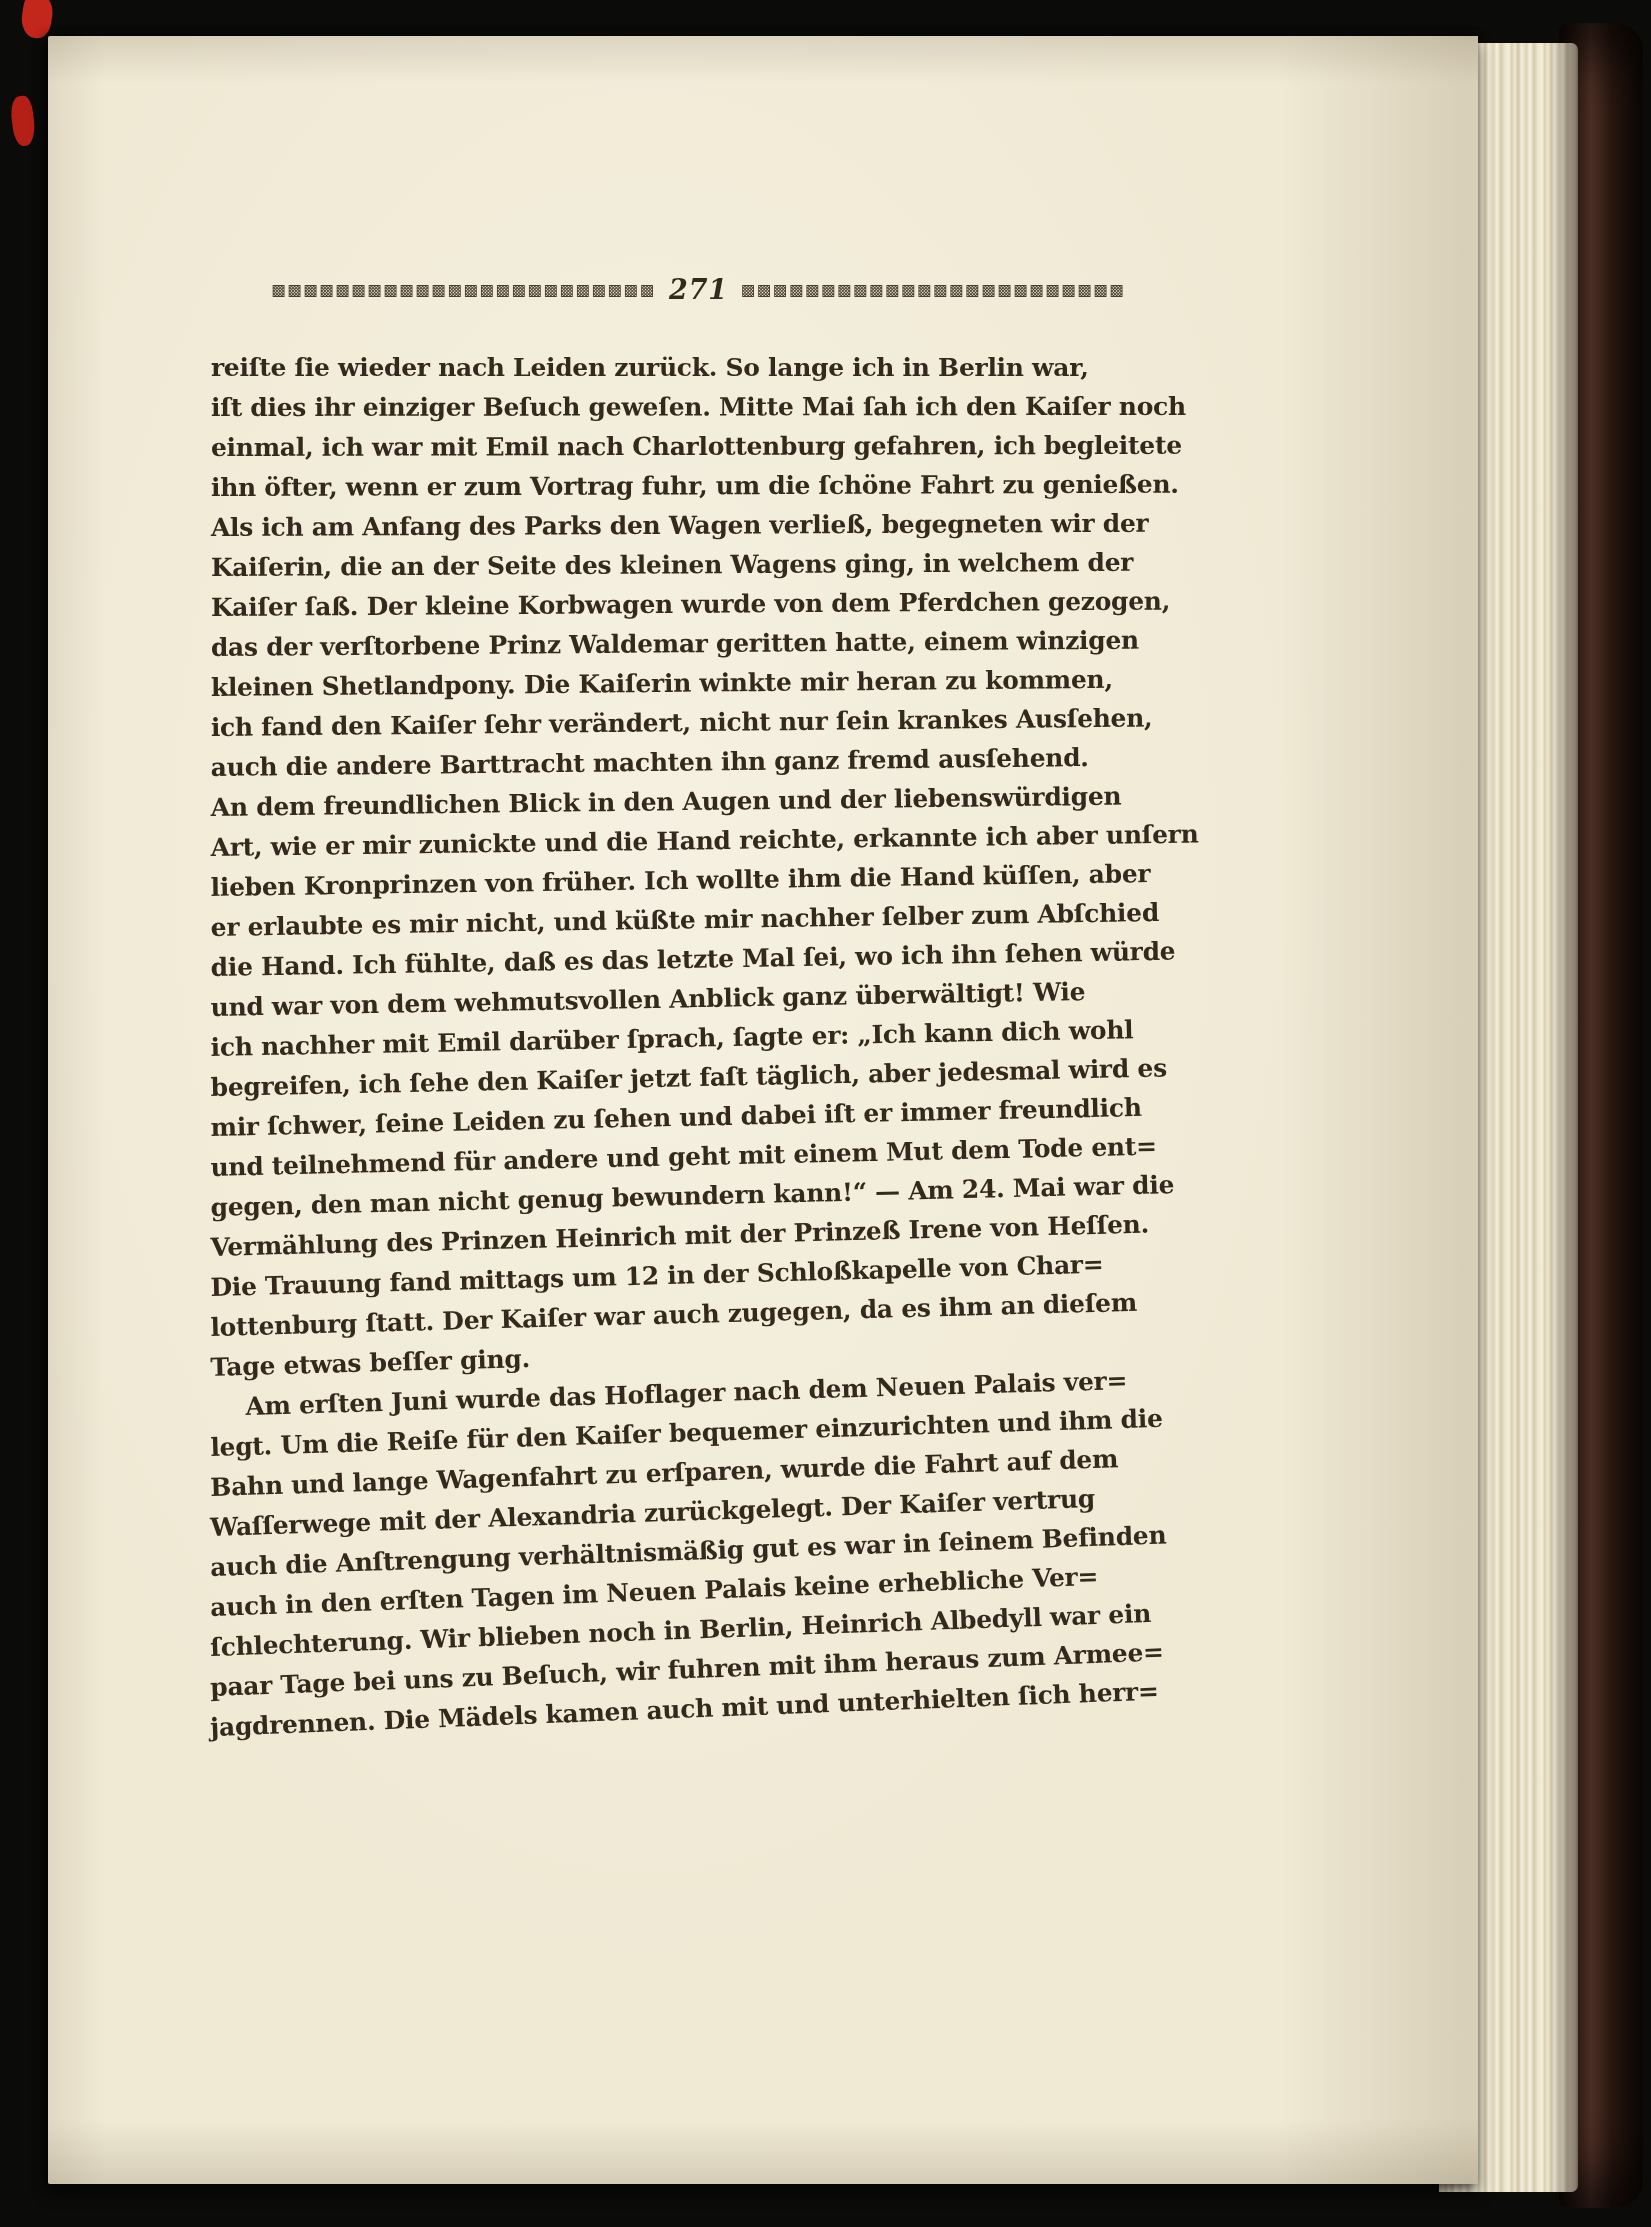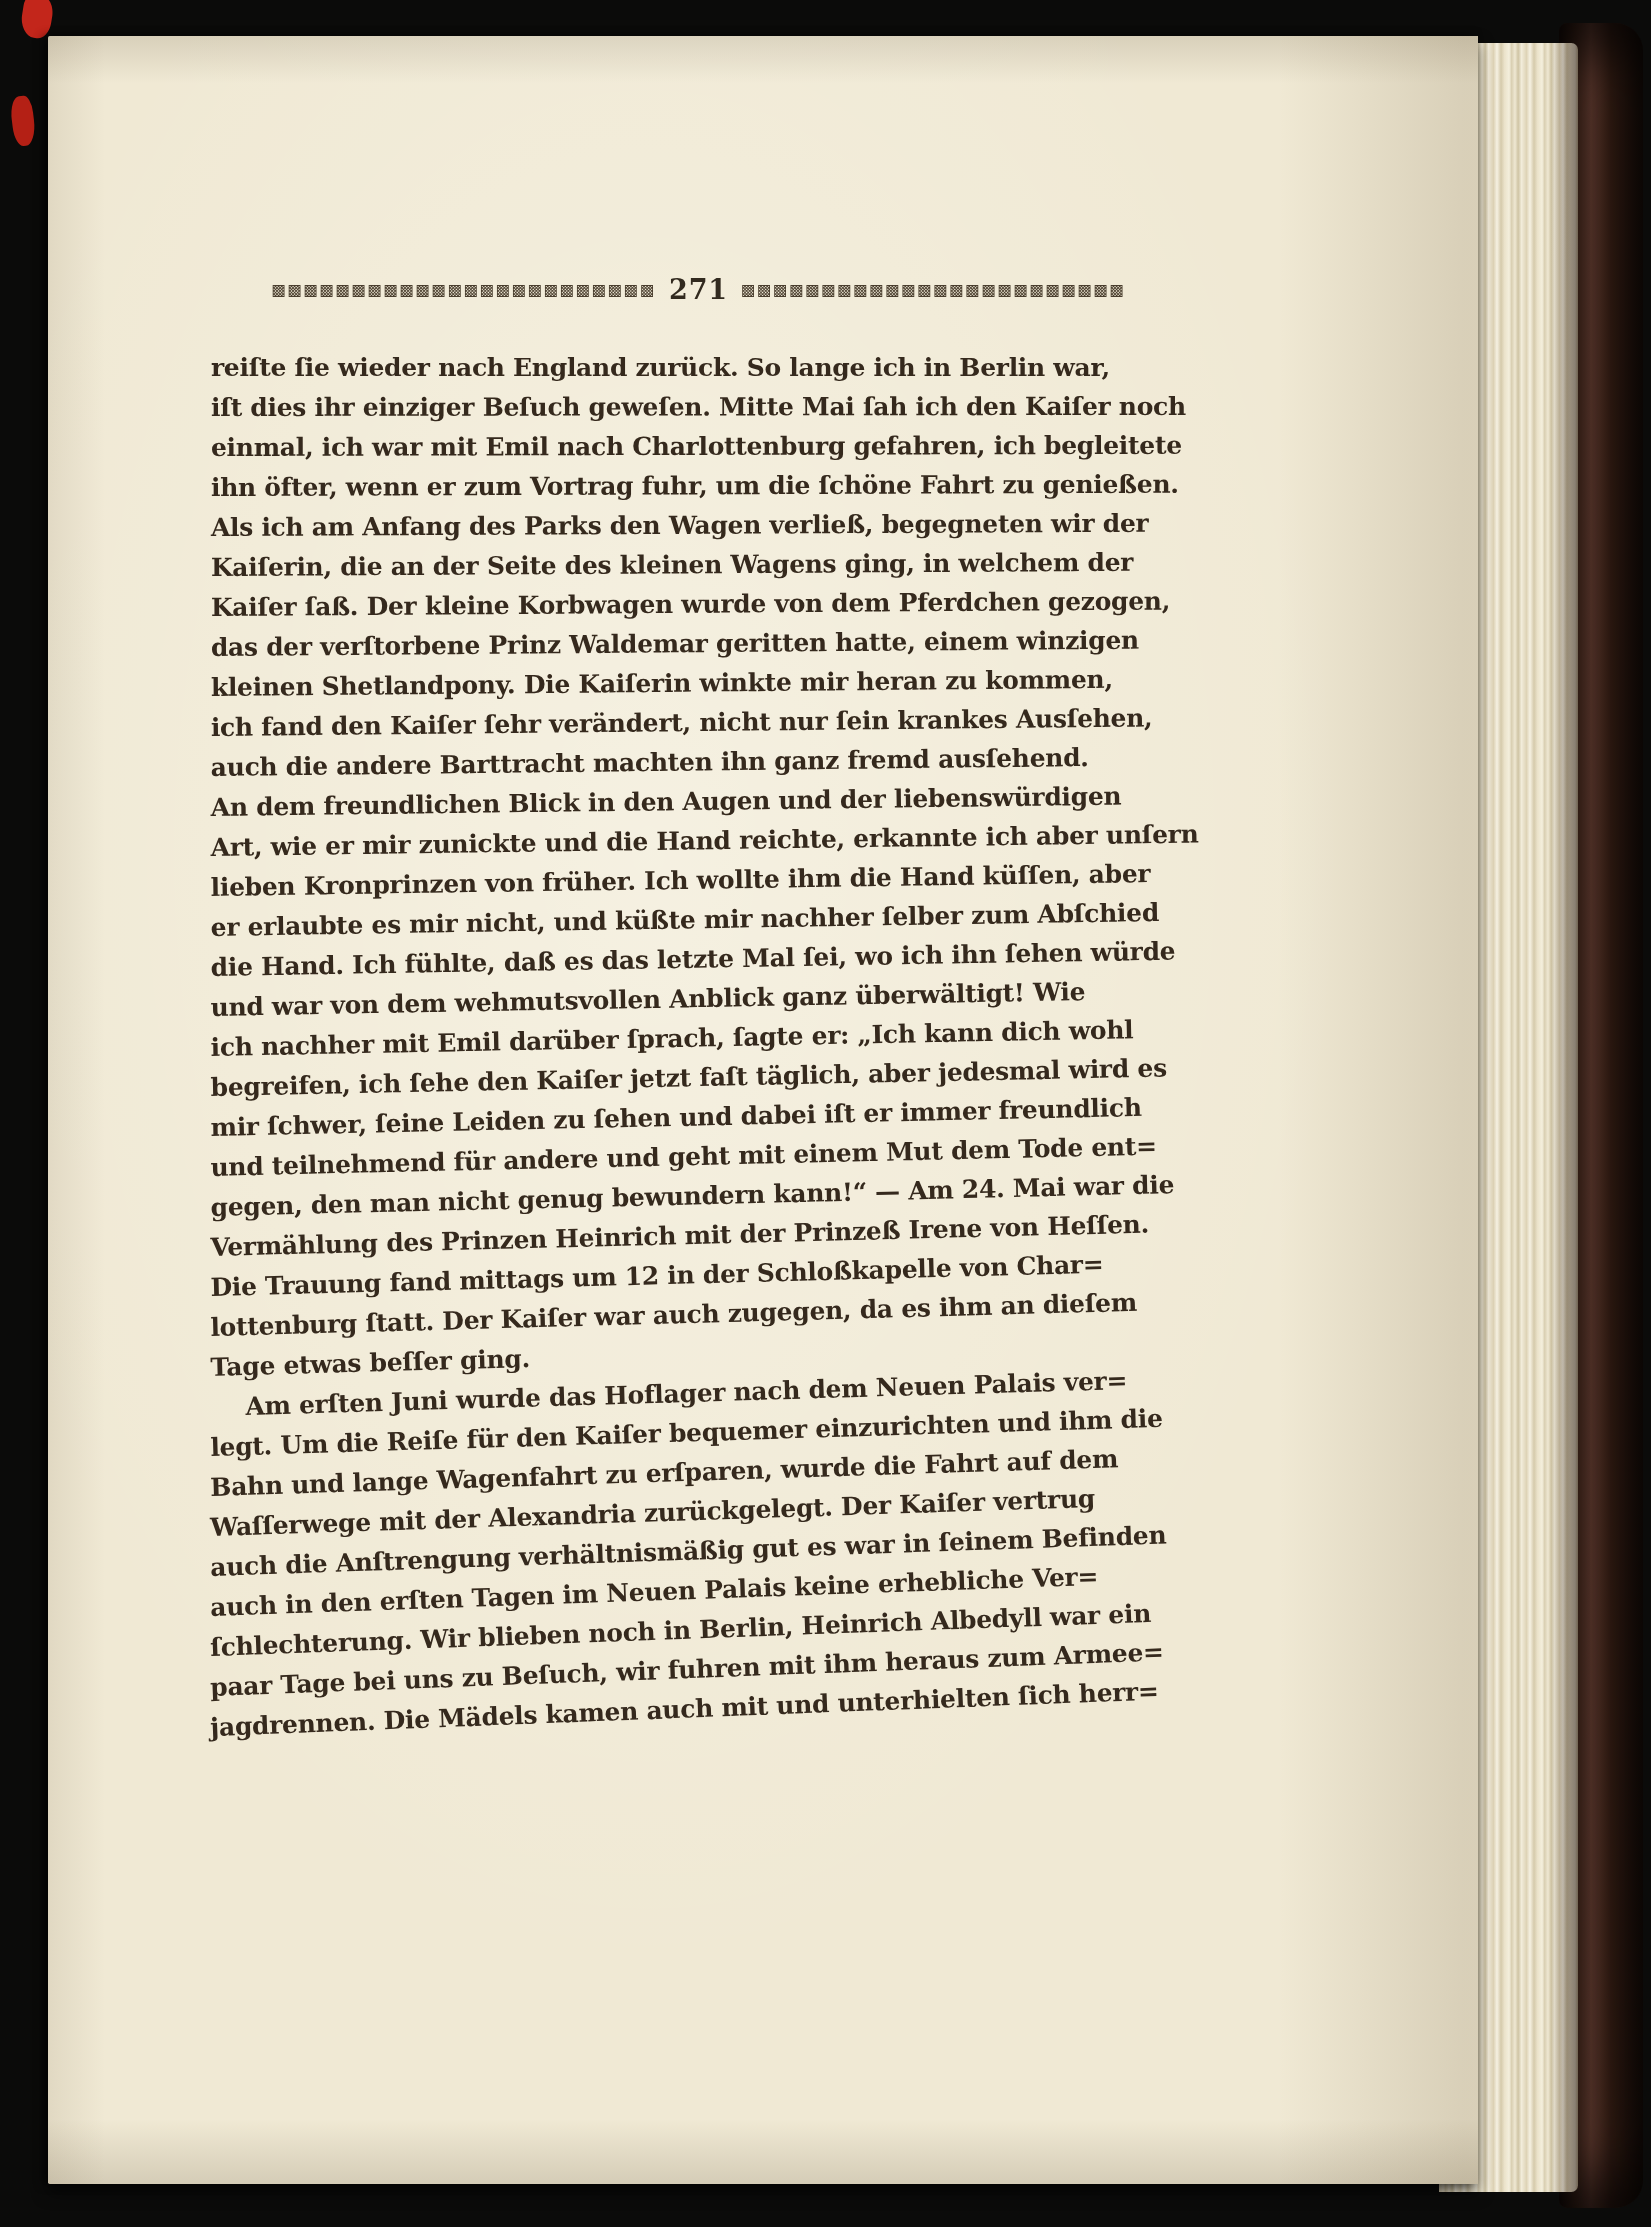--- a/index.html
+++ b/index.html
@@ -37,21 +37,21 @@
       box-shadow: -5px 0 10px rgba(0,0,0,.55), 0 8.3px 15px rgba(0,0,0,.5);
       border-radius:1.7px 0 0 1.7px;}
 
   .content{position:absolute;left:163px;top:238px;width:975px;}
 
   .header-row{display:flex;align-items:center;justify-content:center;width:975px;
               margin-bottom:43px;color:#3c3226;}
   .ornament{font-family:"DejaVu Sans", sans-serif;font-size:15.7px;letter-spacing:1.2px;
             white-space:nowrap;overflow:hidden;color:#4a3e2e;}
   .page-number{font-family:"DejaVu Serif", serif;font-weight:700;font-size:27px;
-               margin:0 13.2px;color:#322a1f;letter-spacing:0.8px;}
+               margin:0 13.2px;color:#322a1f;letter-spacing:0.8px;font-style:italic;}
 
   .body-text{color:#35291d;}
   .tline{font-family:"DejaVu Serif", serif;font-weight:700;font-size:25px;line-height:40px;
          height:40px;white-space:nowrap;letter-spacing:-0.3px;transform-origin:left bottom;}
   .tline.indent{padding-left:35px;}
 </style>
 </head>
 <body>
 
 <div class="scan">
@@ -65,21 +65,21 @@
   <div class="page-main">
     <div class="content">
 
       <div class="header-row">
         <span class="ornament">▩▩▩▩▩▩▩▩▩▩▩▩▩▩▩▩▩▩▩▩▩▩▩▩</span>
         <span class="page-number">271</span>
         <span class="ornament">▩▩▩▩▩▩▩▩▩▩▩▩▩▩▩▩▩▩▩▩▩▩▩▩</span>
       </div>
 
       <div class="body-text" id="body-text">
-          <div class="tline" style="transform: rotate(0deg);">reiſte ſie wieder nach England zurück. So lange ich in Berlin war,</div>
+          <div class="tline" style="transform: rotate(0deg);">reiſte ſie wieder nach Leiden zurück. So lange ich in Berlin war,</div>
           <div class="tline" style="transform: rotate(-0.065deg);">iſt dies ihr einziger Beſuch geweſen. Mitte Mai ſah ich den Kaiſer noch</div>
           <div class="tline" style="transform: rotate(-0.13deg);">einmal, ich war mit Emil nach Charlottenburg gefahren, ich begleitete</div>
           <div class="tline" style="transform: rotate(-0.195deg);">ihn öfter, wenn er zum Vortrag fuhr, um die ſchöne Fahrt zu genießen.</div>
           <div class="tline" style="transform: rotate(-0.26deg);">Als ich am Anfang des Parks den Wagen verließ, begegneten wir der</div>
           <div class="tline" style="transform: rotate(-0.325deg);">Kaiſerin, die an der Seite des kleinen Wagens ging, in welchem der</div>
           <div class="tline" style="transform: rotate(-0.39deg);">Kaiſer ſaß. Der kleine Korbwagen wurde von dem Pferdchen gezogen,</div>
           <div class="tline" style="transform: rotate(-0.455deg);">das der verſtorbene Prinz Waldemar geritten hatte, einem winzigen</div>
           <div class="tline" style="transform: rotate(-0.52deg);">kleinen Shetlandpony. Die Kaiſerin winkte mir heran zu kommen,</div>
           <div class="tline" style="transform: rotate(-0.585deg);">ich fand den Kaiſer ſehr verändert, nicht nur ſein krankes Ausſehen,</div>
           <div class="tline" style="transform: rotate(-0.65deg);">auch die andere Barttracht machten ihn ganz fremd ausſehend.</div>

